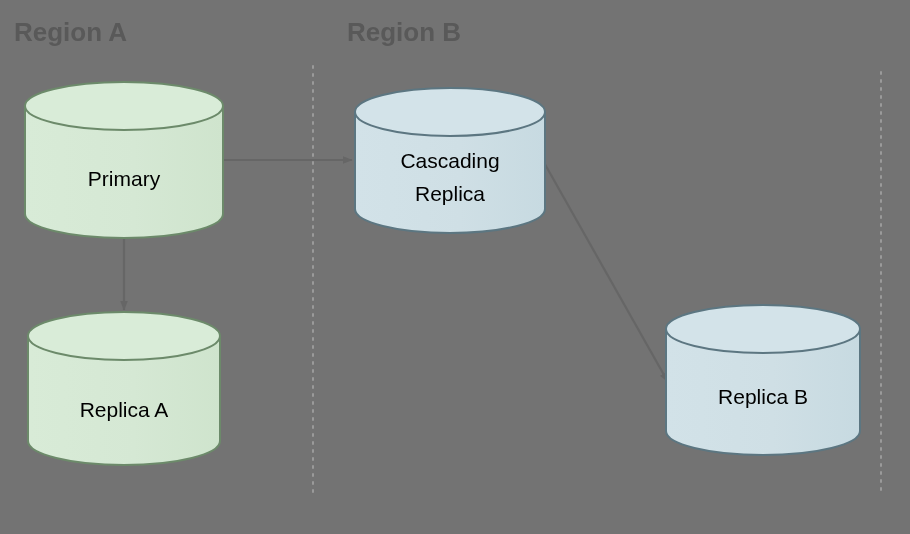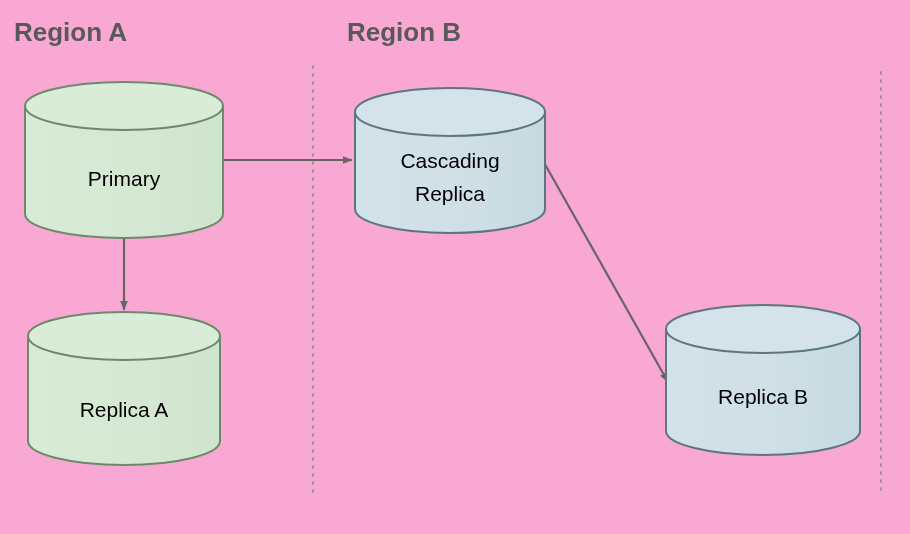--- a/index.html
+++ b/index.html
@@ -7,21 +7,21 @@
     padding: 0;
     background: #ffffff;
   }
   body {
     font-family: "Liberation Sans", sans-serif;
   }
   #canvas {
     position: relative;
     width: 910px;
     height: 534px;
-    background: #f9a8d4;
+    background: #737373;
     overflow: hidden;
   }
   #diagram-svg {
     position: absolute;
     left: 0;
     top: 0;
     width: 910px;
     height: 534px;
     display: block;
   }

